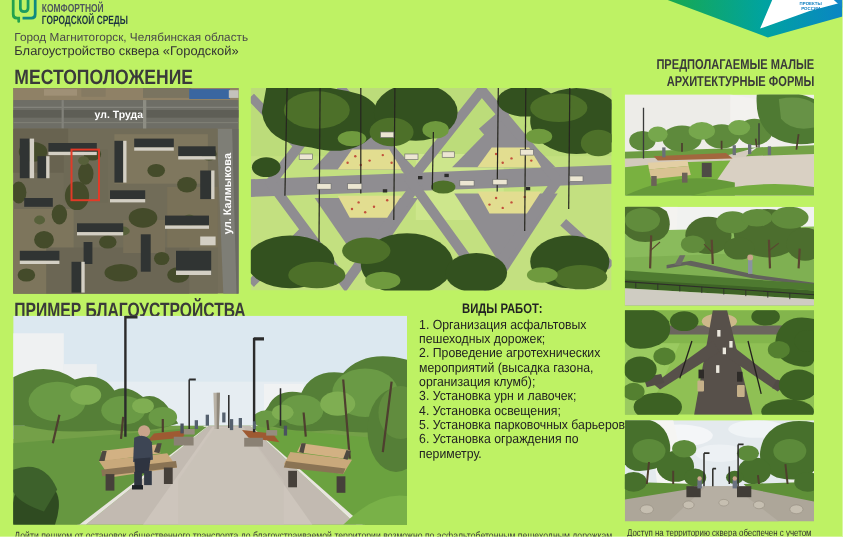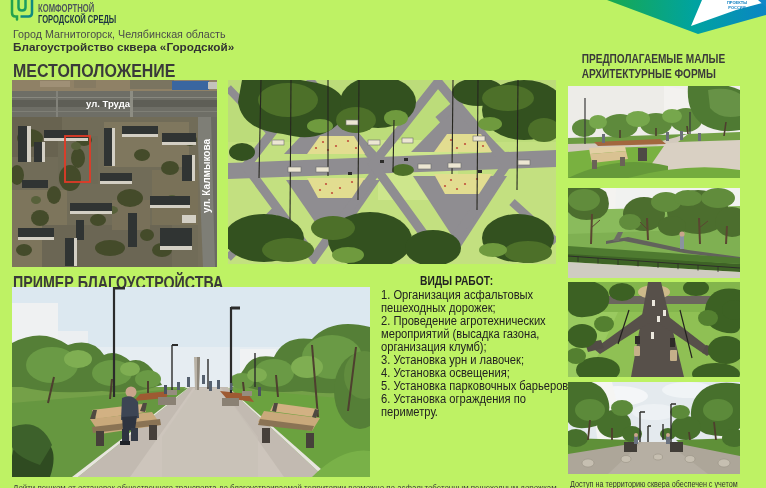--- a/index.html
+++ b/index.html
@@ -35,26 +35,26 @@
     </defs>
     <polygon points="19,0 178,0 178,15 110,34" fill="url(#npg)"></polygon>
     <polygon points="103,26 114,0 178,0 178,2 148,10" fill="#ffffff"></polygon>
     <polygon points="170,0 178,0 178,7" fill="#1187c9"></polygon>
     <text x="149" y="4.4" font-size="4" font-weight="bold" fill="#0d7fc0" text-anchor="middle">ПРОЕКТЫ</text>
     <text x="149" y="9.2" font-size="4" font-weight="bold" fill="#0d7fc0" text-anchor="middle">РОССИИ</text>
   </svg>
 
   <div class="abs" style="left:13px;top:28px;font-size:10.5px;color:#4a4a4a;white-space:nowrap;"><span style="display:inline-block;transform:scaleX(1.02);transform-origin:left top;">Город Магнитогорск, Челябинская область</span></div>
 
-  <div class="abs" style="left:13px;top:40.5px;font-size:11.5px;font-weight:bold;color:#333;white-space:nowrap;text-align:right;"><span style="display:inline-block;transform:scaleX(1.02);transform-origin:left top;">Благоустройство сквера «Городской»</span></div>
+  <div class="abs" style="left:13px;top:40.5px;font-size:11.5px;font-weight:normal;color:#333;white-space:nowrap;text-align:right;"><span style="display:inline-block;transform:scaleX(1.02);transform-origin:left top;">Благоустройство сквера «Городской»</span></div>
 
   <div class="abs h" style="left:13px;top:60px;"><span>МЕСТОПОЛОЖЕНИЕ</span></div>
 
 
-  <div class="abs h" style="left:561px;top:52px;width:200px;text-align:left;font-size:13px;line-height:14.7px;"><span style="transform:scaleX(0.776);transform-origin:center top;">ПРЕДПОЛАГАЕМЫЕ МАЛЫЕ<br>АРХИТЕКТУРНЫЕ ФОРМЫ</span></div>
+  <div class="abs h" style="left:561px;top:52px;width:200px;text-align:right;font-size:13px;line-height:14.7px;"><span style="transform:scaleX(0.776);transform-origin:center top;">ПРЕДПОЛАГАЕМЫЕ МАЛЫЕ<br>АРХИТЕКТУРНЫЕ ФОРМЫ</span></div>
 
   <svg class="abs" style="left:12px;top:80px" width="205" height="187" viewBox="0 0 205 187">
     <rect width="205" height="187" fill="#756f5b"></rect>
 
     <rect x="0" y="0" width="205" height="11" fill="#8f8166"></rect>
     <rect x="118" y="0" width="44" height="9" fill="#7a7460"></rect>
     <rect x="28" y="1" width="30" height="6" fill="#9f9076"></rect>
     <rect x="62" y="0" width="22" height="8" fill="#857a62"></rect>
 
     <rect x="160" y="1" width="37" height="9" fill="#3a66a0"></rect>

